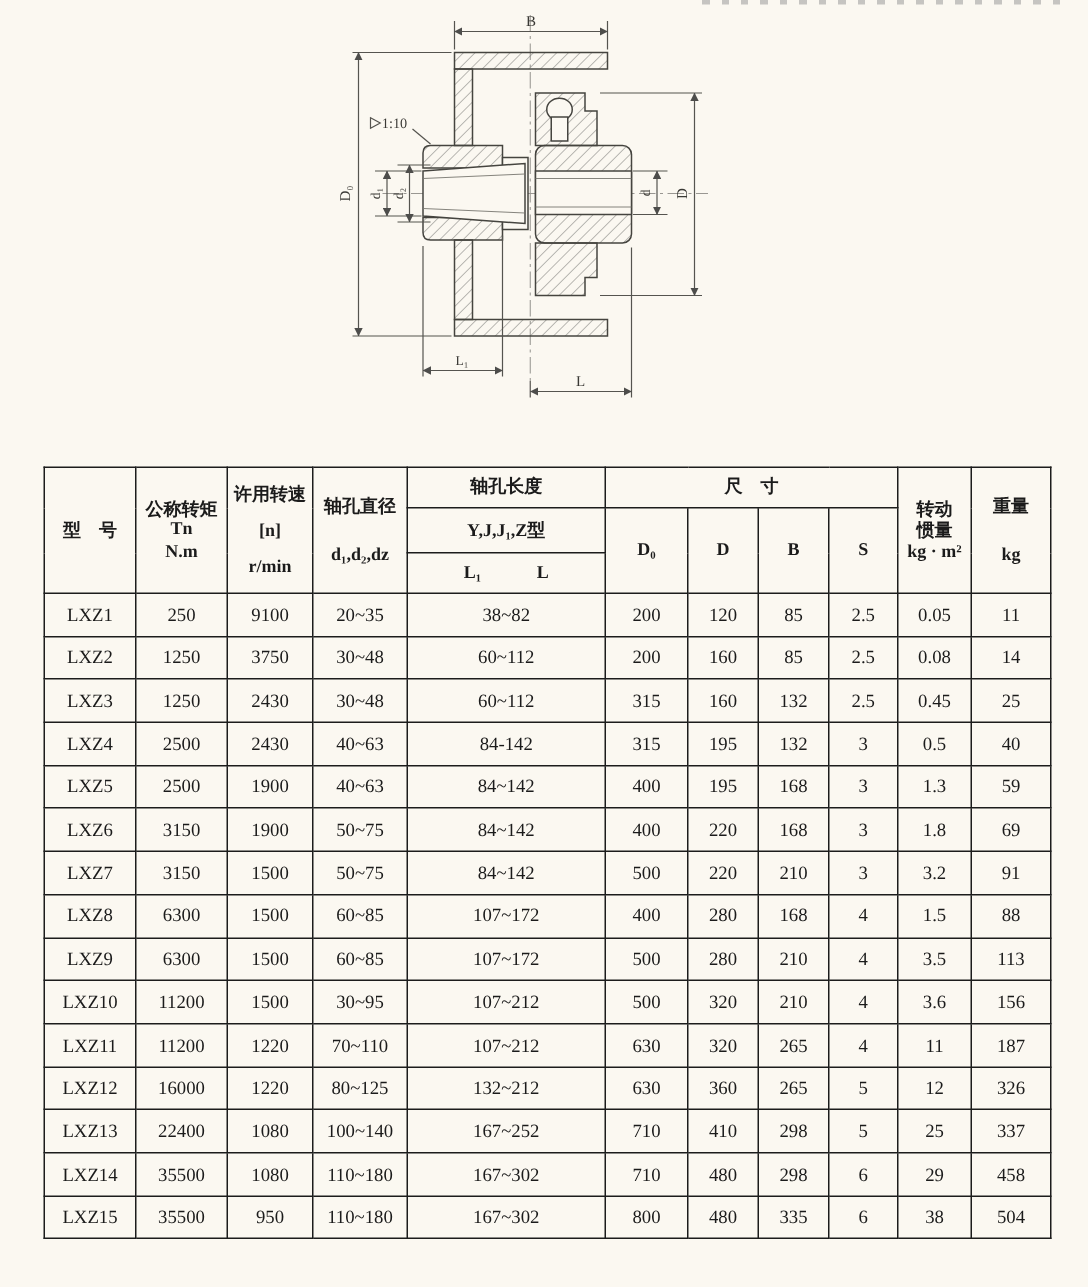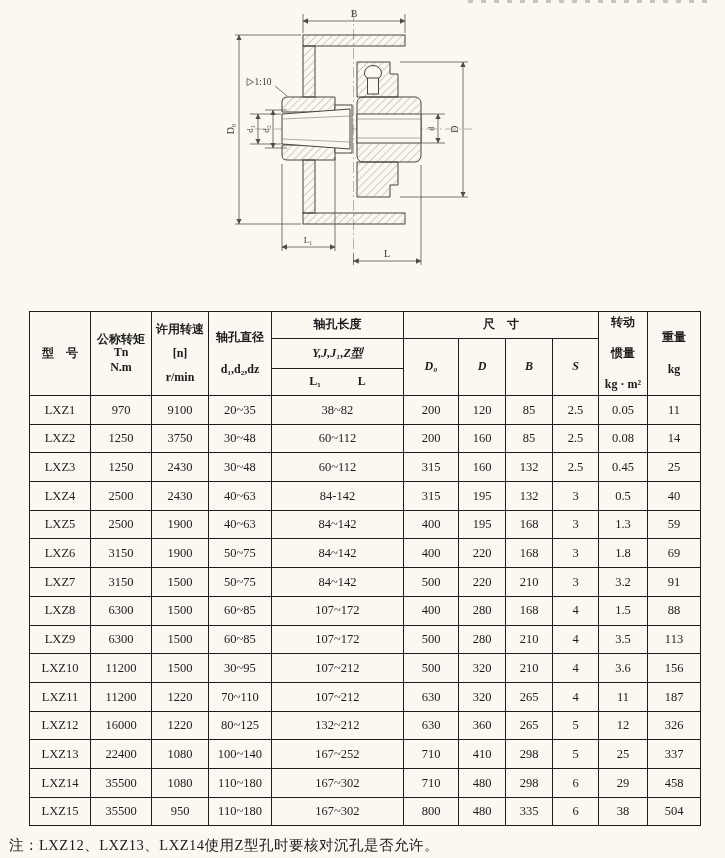--- a/index.html
+++ b/index.html
@@ -40,21 +40,21 @@
   }
   table.spec th,table.spec td{
     border:1px solid #1c1c1c;
     text-align:center;vertical-align:middle;
     padding:0;font-weight:normal;
     font-size:12.5px;line-height:1.15;
     overflow:hidden;
   }
   table.spec thead th{font-weight:600;font-size:12px;}
   .hrow1{height:27px;}
-  .hrow2{height:29px;font-style:italic;}
+  .hrow2{height:29px;}
   .hrow3{height:27px;}
   tbody tr{height:28.7px;}
   .vstack{display:flex;flex-direction:column;justify-content:space-evenly;height:100%;}
   .vstack span{display:block;line-height:13px;}
   .vstack-pad{display:flex;flex-direction:column;justify-content:space-evenly;height:83px;}
   .l1l-cell{display:flex;justify-content:space-evenly;align-items:center;height:100%;}
 
   
   .note{
     position:absolute;left:9px;top:836px;
@@ -203,21 +203,21 @@
         </th>
         <th rowspan="3">
           <div class="vstack vstack-pad">
             <span>轴孔直径</span>
             <span>d₁,d₂,dz</span>
           </div>
         </th>
         <th>轴孔长度</th>
         <th colspan="4">尺　寸</th>
         <th rowspan="3">
-          <div class="vstack vstack-pad" style="justify-content:center;gap:18px;">
+          <div class="vstack vstack-pad" style="justify-content:center;gap:1px;">
             <span>转动</span>
             <span>惯量</span>
             <span>kg · m²</span>
           </div>
         </th>
         <th rowspan="3">
           <div class="vstack vstack-pad">
             <span>重量</span>
             <span>kg</span>
           </div>
@@ -235,21 +235,21 @@
           <div class="l1l-cell">
             <span>L₁</span>
             <span>L</span>
           </div>
         </th>
       </tr>
     </thead>
     <tbody>
         <tr>
           <td>LXZ1</td>
-          <td>970</td>
+          <td>250</td>
           <td>9100</td>
           <td>20~35</td>
           <td>38~82</td>
           <td>200</td>
           <td>120</td>
           <td>85</td>
           <td>2.5</td>
           <td>0.05</td>
           <td>11</td>
         </tr>
@@ -431,15 +431,14 @@
           <td>800</td>
           <td>480</td>
           <td>335</td>
           <td>6</td>
           <td>38</td>
           <td>504</td>
         </tr>
       </tbody>
   </table>
 
-  <div class="note">注：LXZ12、LXZ13、LXZ14使用Z型孔时要核对沉孔是否允许。</div>
 
 </div>
 
 </body></html>

